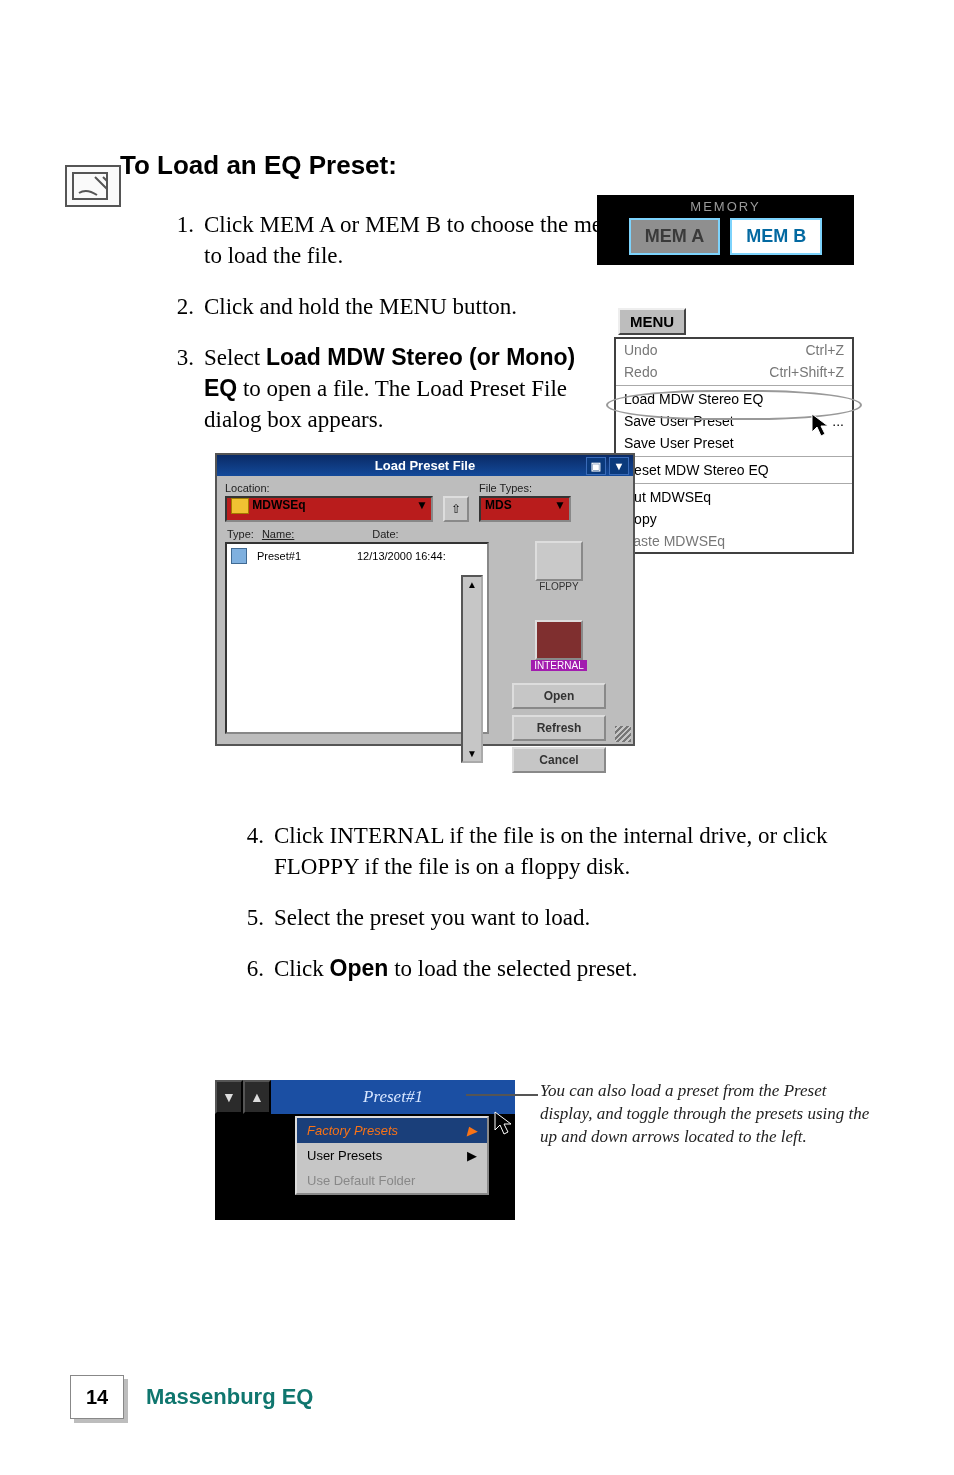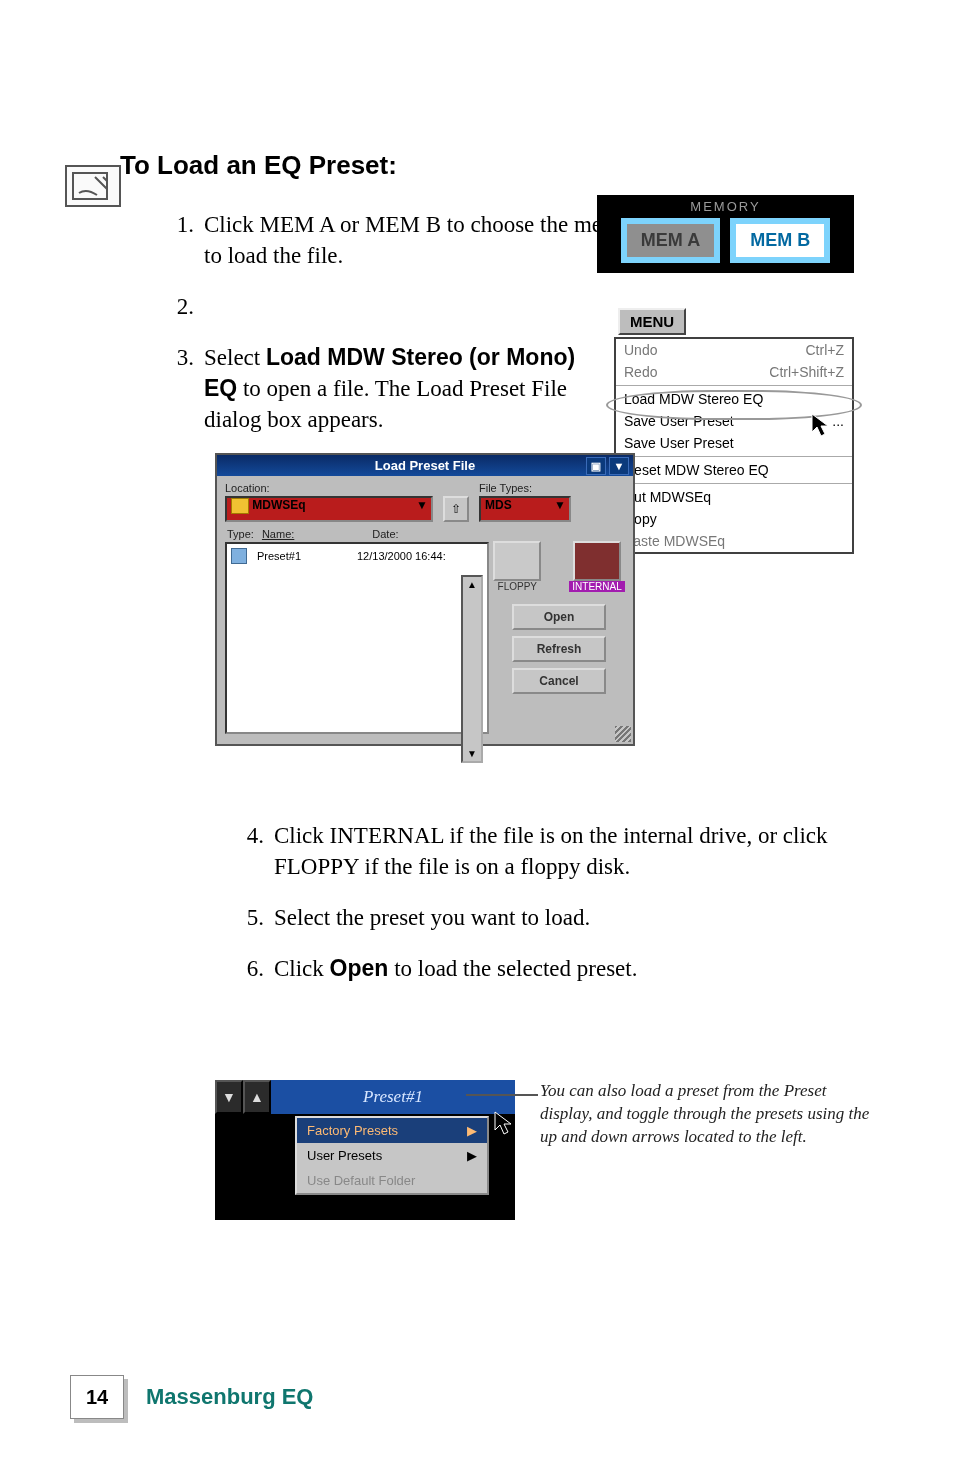--- a/index.html
+++ b/index.html
@@ -66,21 +66,21 @@
     letter-spacing: 2px;
     text-align: center;
     margin-bottom: 4px;
   }
   .mem-buttons { display:flex; gap:10px; justify-content:center; }
   .mem-btn {
     font-family: "Arial Black", Arial, sans-serif;
     font-weight: 900;
     font-size: 18px;
     padding: 6px 14px;
-    border: 6px solid #7dd3fc;
+    border: 2px solid #7dd3fc;
     box-sizing: border-box;
   }
   .mem-a { background:#8f8f8f; color:#3a3a3a; }
   .mem-b { background:#fff; color:#0369a1; }
 
   .menu-panel {
     position: absolute;
     right: 100px;
     top: 308px;
     width: 240px;
@@ -172,21 +172,21 @@
   .file-list {
     background:#fff; border:2px inset #888;
     width:252px; height:180px; padding:4px;
   }
   .file-row { display:flex; gap:10px; font-size:11px; align-items:center;}
   .file-ico { width:14px;height:14px;background:#7fb0df;border:1px solid #406a93;}
   .right-pane {
     position:absolute; right:10px; top:86px; width:128px;
     display:flex; flex-direction:column; align-items:center; gap:6px;
   }
-  .drive-icons { display:flex; gap:28px; margin-bottom:6px;}
+  .drive-icons { display:flex; gap:28px; margin-bottom:6px;flex-direction:column;}
   .drive {
     display:flex; flex-direction:column; align-items:center; font-size:10px; color:#333;
   }
   .drive .pic { width:44px;height:36px;border:2px outset #ddd;background:#c9c9c9;}
   .drive.int .pic { background:#7f2f2f; }
   .dlg-btn {
     width:90px; padding:4px 0; text-align:center;
     border:2px outset #ddd; background:#c6c6c6;
     font-family: Tahoma, Arial, sans-serif; font-size:12px; font-weight:bold; color:#333;
   }
@@ -210,21 +210,21 @@
   .pf-top { display:flex; align-items:stretch; height:34px;}
   .pf-arrows { width:56px; background:#2b2b2b; display:flex;}
   .pf-arrows span{ flex:1; display:flex;align-items:center;justify-content:center;color:#ddd;font-size:14px; border:2px outset #555;}
   .pf-name { flex:1; background:#1b4fa3; color:#d7e6ff; display:flex;align-items:center;justify-content:center;
     font-family: "Comic Sans MS", cursive; font-style:italic; font-size:17px;}
   .pf-menu {
     position:absolute; left:80px; top:36px; width:190px;
     background:#c6c6c6; border:2px outset #ddd; font-size:13px;
   }
   .pf-menu .mrow { display:flex; justify-content:space-between; padding:5px 10px;}
-  .pf-menu .mrow.hi { background:#1a3f7a; color:#fdba74;}
+  .pf-menu .mrow.hi { background:#1a3f7a; color:#f97316;font-style:italic;}
   .pf-menu .mrow.dis { color:#888;}
   .tip-text {
     position:absolute; left:540px; top:1080px; width:330px;
     font-family: "Comic Sans MS", "Segoe Script", cursive;
     font-style: italic; font-size:17px; line-height:1.35; color:#222;
   }
   .tip-line {
     position:absolute; left:466px; top:1094px; width:72px; height:2px; background:#555;
   }
 
@@ -257,20 +257,21 @@
   </div>
 
   <ol class="steps">
     <li>
         <span class="num">1.</span>
       <span class="body"><span>Click MEM A or MEM B to choose the memory location from which to load the file.</span></span>
       </li>
 
     <li>
         <span class="num">2.</span>
+      <span class="body" style="max-width:320px;"><span>Click and hold the MENU button.</span></span>
       </li>
 
     <li>
         <span class="num">3.</span>
       <span class="body" style="max-width:400px;">
         <span>Select </span><b style="font-family:Arial,sans-serif;">Load MDW Stereo (or Mono) EQ</b><span> to open a  file. The Load Preset File dialog box appears.</span>
       </span>
       </li>
   </ol>
 </div>

